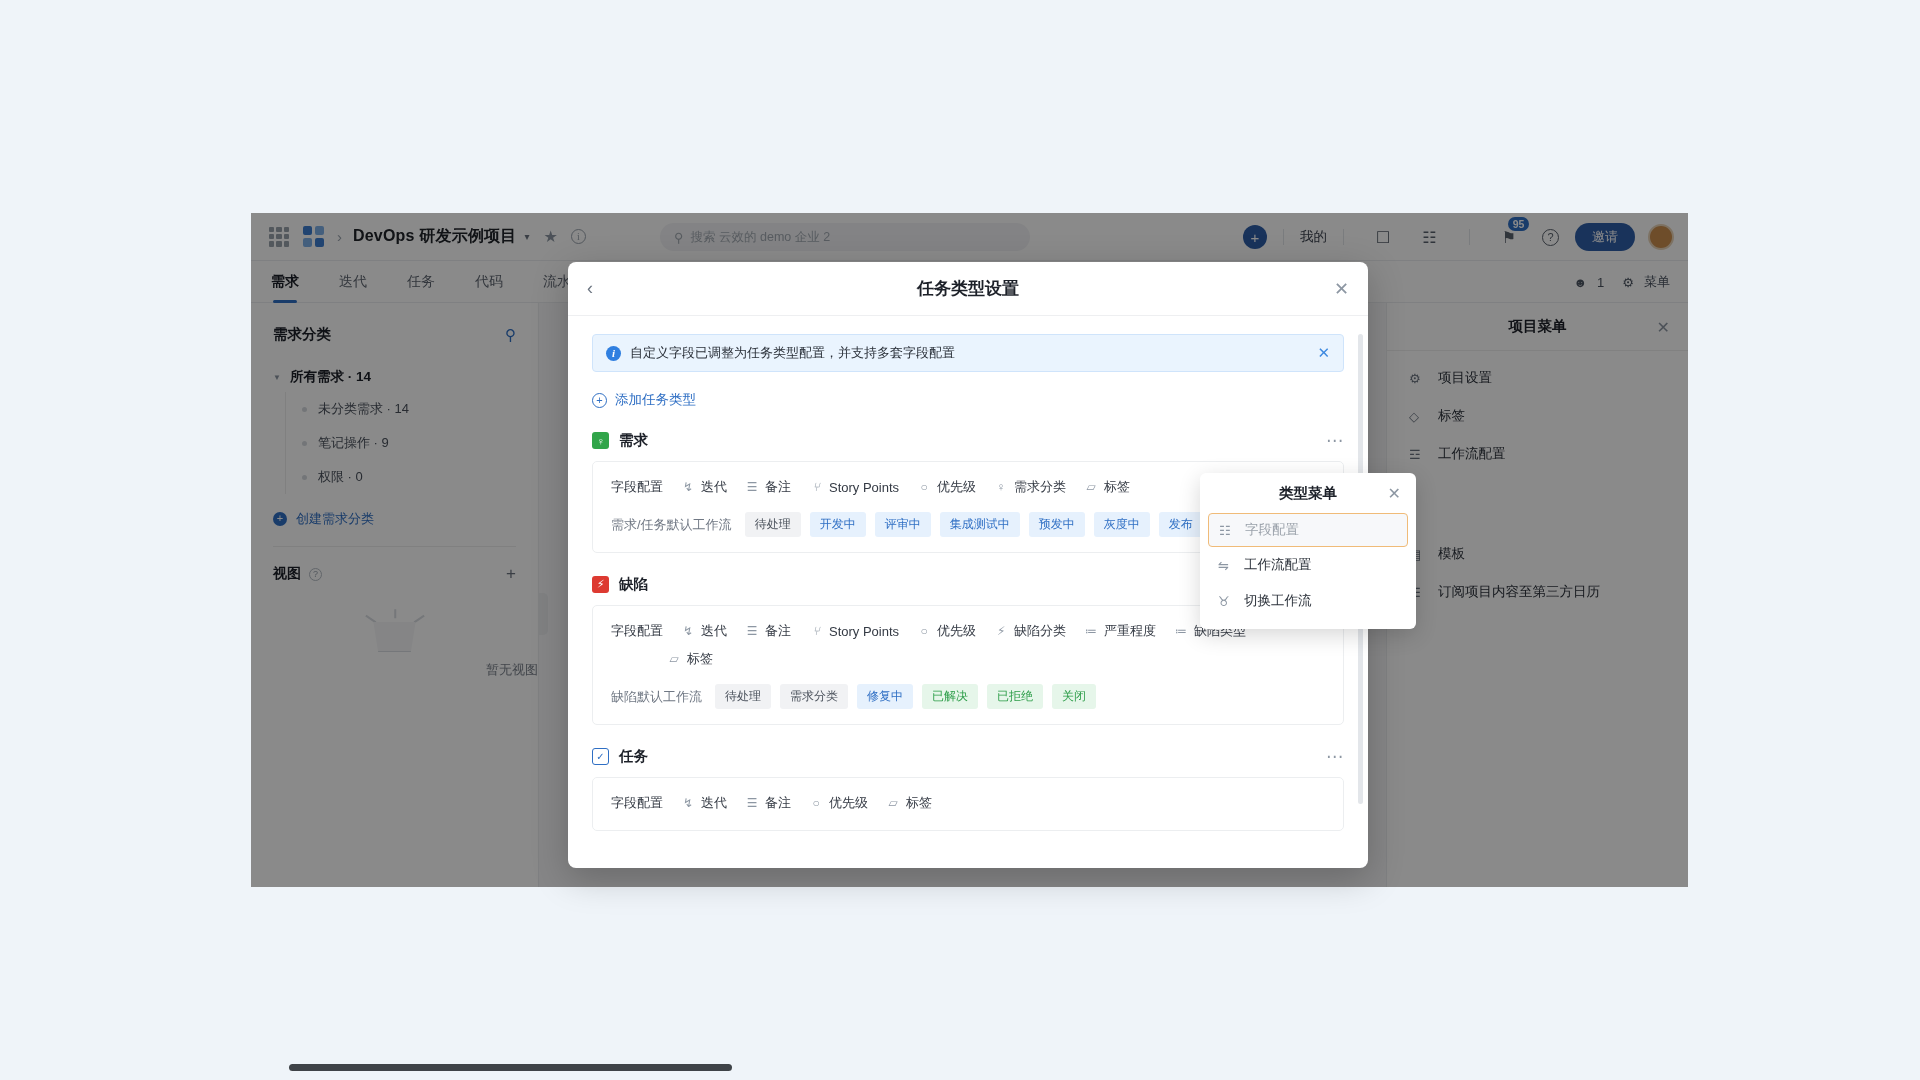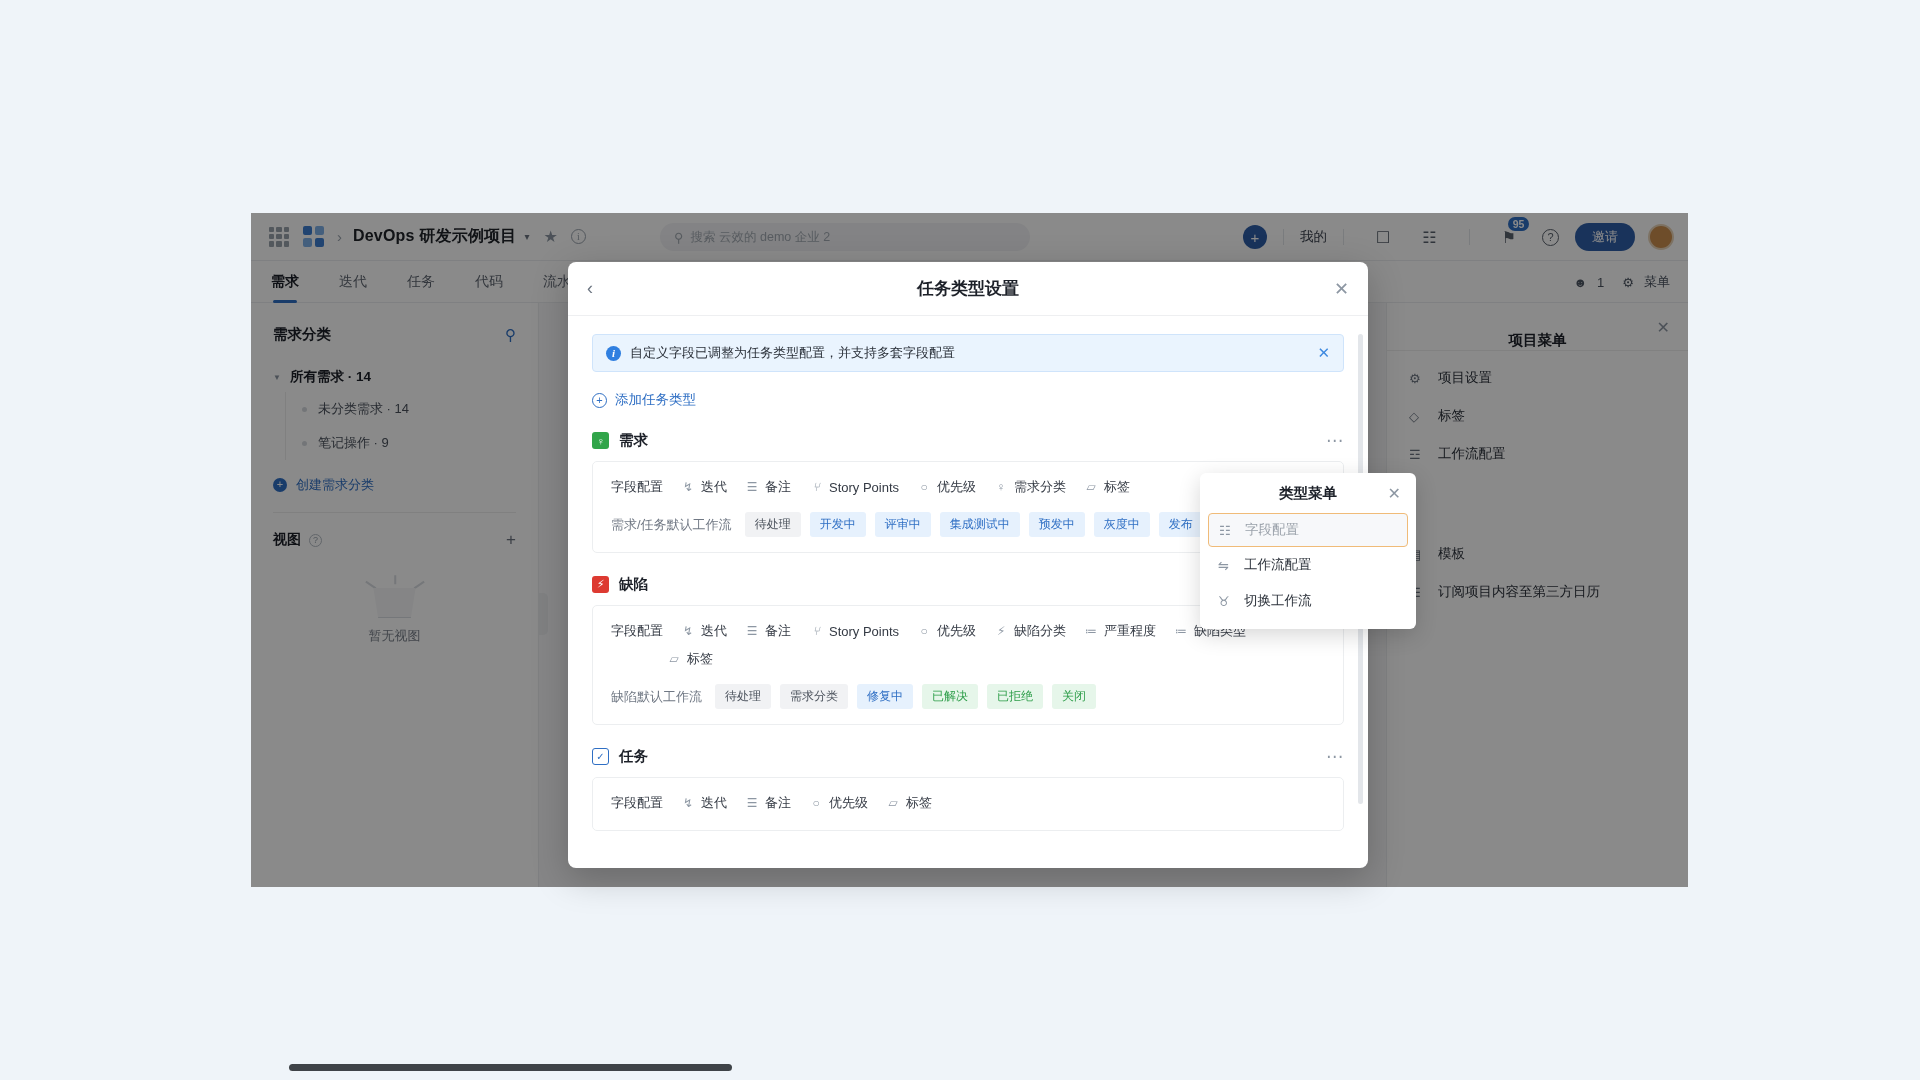--- a/index.html
+++ b/index.html
@@ -95,35 +95,35 @@
   .dot { width:5px;height:5px;border-radius:50%;background:#d5d9de; margin-right:11px; display:block; }
   .create-row { display:flex; align-items:center; padding:16px 0 0 22px; font-size:13px; color:#2f6fc4; }
   .circ-plus { width:14px;height:14px;border-radius:50%;background:#2f6fc4;color:#fff;
      font-size:11px;line-height:13px;text-align:center; margin-right:9px; }
   .ls-div { height:1px; background:#ececec; margin:18px 22px 0 22px; }
   .view-head { display:flex; align-items:center; padding:17px 22px 0 22px; }
   .view-title { font-size:14px; font-weight:bold; color:#1d2129; margin-right:8px; }
   .q-ic { width:13px;height:13px;border:1px solid #b5bcc4;border-radius:50%; color:#9aa3ad;
      font-size:9px;line-height:11px;text-align:center; }
   .view-plus { margin-left:auto; color:#6b7480; font-size:17px; }
-  .empty-box { text-align:center; margin-top:28px; }
+  .empty-box { text-align:right; margin-top:28px; }
   .empty-art { width:68px;height:40px; margin:0 auto; position:relative; }
   .empty-art .bin { position:absolute; bottom:0; left:10px; width:48px; height:30px;
      border:1.5px solid #d8dce1; border-top:none; background:#f5f6f8;
      clip-path: polygon(6% 0, 94% 0, 84% 100%, 16% 100%); }
   .empty-art .s1,.empty-art .s2,.empty-art .s3 { position:absolute; background:#d8dce1; height:1.5px; }
   .empty-art .s1 { width:12px; top:6px; left:4px; transform:rotate(34deg); }
   .empty-art .s2 { width:12px; top:6px; right:4px; transform:rotate(-34deg); }
   .empty-art .s3 { width:9px; top:1px; left:30px; transform:rotate(90deg); }
   .empty-txt { font-size:13px; color:#7b828c; margin-top:9px; }
 
   
   .rdrawer { position:absolute; right:0; top:90px; width:302px; height:584px; background:#fff;
      border-left:1px solid #ebedf0; }
-  .rd-head { display:flex; align-items:flex-end; justify-content:center; position:relative;
+  .rd-head { display:flex; align-items:center; justify-content:center; position:relative;
      height:48px; border-bottom:1px solid #efefef;font-family:Liberation Serif, serif; }
   .rd-title { font-size:14.5px; font-weight:bold; color:#1d2129; }
   .rd-close { position:absolute; right:18px; top:15px; color:#8d97a3; font-size:16px; }
   .rd-item { display:flex; align-items:center; height:38px; padding:0 22px; font-size:13.5px; color:#2c323b; }
   .rd-item .ric { width:17px; color:#6b7480; font-size:13px; margin-right:12px; display:inline-block; }
 
   
   .center-pane { position:absolute; left:288px; top:90px; right:302px; bottom:0; background:#f7f8fa; }
   .coll-handle { position:absolute; left:288px; top:380px; width:9px; height:42px;
      background:#eceef1; border-radius:0 5px 5px 0; }
@@ -276,20 +276,24 @@
         </div>
         <div class="tree-children">
           <div class="tree-item">
             <span class="dot"></span>
             <span>未分类需求 · 14</span>
           </div>
           <div class="tree-item">
             <span class="dot"></span>
             <span>笔记操作 · 9</span>
           </div>
+          <div class="tree-item">
+            <span class="dot"></span>
+            <span>权限 · 0</span>
+          </div>
         </div>
         <div class="create-row">
           <span class="circ-plus">+</span>
           <span>创建需求分类</span>
         </div>
       </div>
       <div class="ls-div"></div>
       <div class="view-head">
         <span class="view-title">视图</span>
         <span class="q-ic">?</span>

